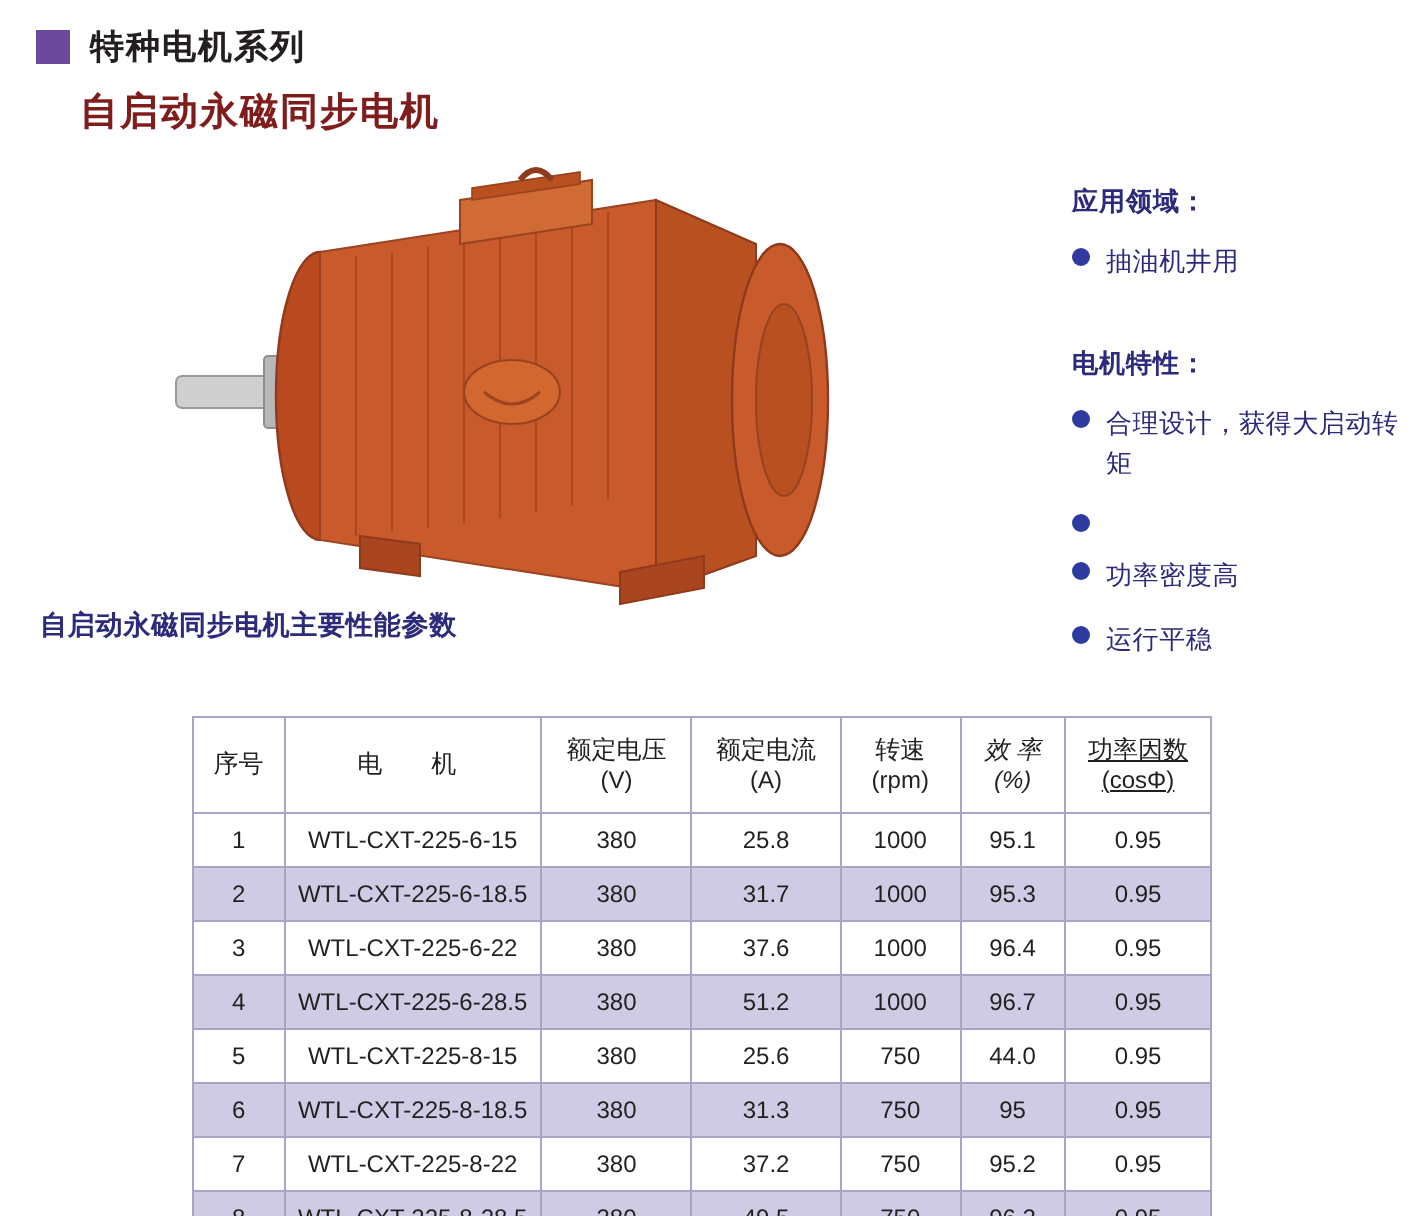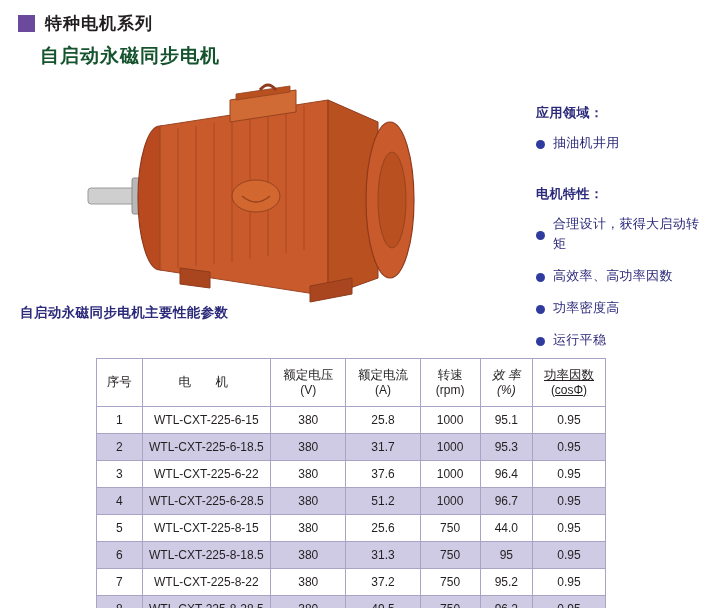--- a/index.html
+++ b/index.html
@@ -40,52 +40,52 @@
     font-size: 17px;
     font-weight: bold;
     letter-spacing: 1px;
     color: #231f20;
   }
   .product-title {
     padding: 8px 0 0 40px;
     font-size: 19px;
     font-weight: bold;
     letter-spacing: 1px;
-    color: #14532d;
+    color: #7f1d1d;
   }
 
   
   .photo-area {
     position: absolute;
     left: 60px;
     top: 78px;
     width: 420px;
     height: 240px;
   }
 
   
   .features {
     position: absolute;
     left: 536px;
-    top: 104px;
+    top: 92px;
     width: 165px;
   }
   .feat-heading {
     font-size: 13px;
     font-weight: bold;
     color: #2c2a7a;
     margin-bottom: 11px;
     letter-spacing: .5px;
   }
   .feat-heading.second {
     margin-top: 32px;
   }
   .feat-item {
     display: flex;
-    align-items: center;
+    align-items: flex-start;
     margin-bottom: 12px;
   }
   .bullet {
     width: 9px;
     height: 9px;
     border-radius: 50%;
     background: #2f3b9e;
     margin-right: 8px;
     margin-top: 3px;
     flex: none;
@@ -211,21 +211,20 @@
   </div>
 
   <div class="feat-heading second">电机特性：</div>
 
   <div class="feat-item">
     <span class="bullet"></span>
     <span class="feat-text">合理设计，获得大启动转矩</span>
   </div>
   <div class="feat-item">
     <span class="bullet"></span>
-    <span class="feat-text">高效率、高功率因数</span>
   </div>
   <div class="feat-item">
     <span class="bullet"></span>
     <span class="feat-text">功率密度高</span>
   </div>
   <div class="feat-item">
     <span class="bullet"></span>
     <span class="feat-text">运行平稳</span>
   </div>
 </div>

